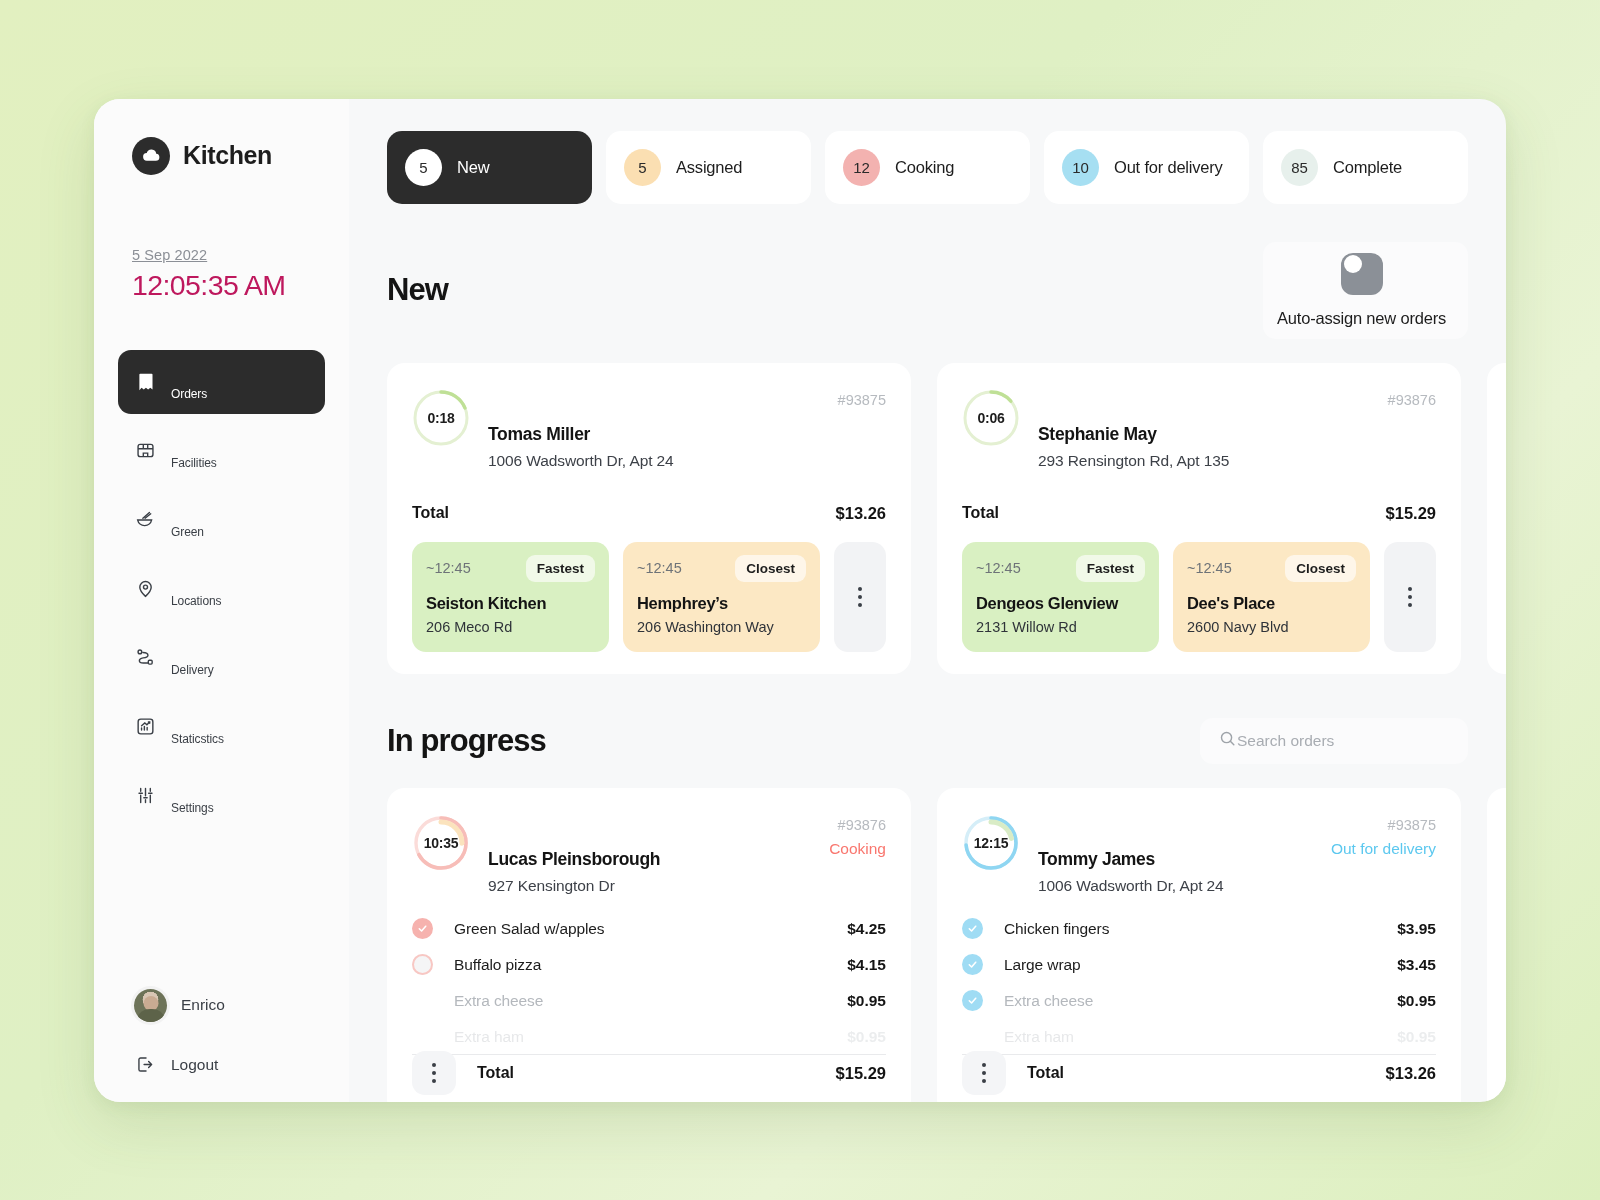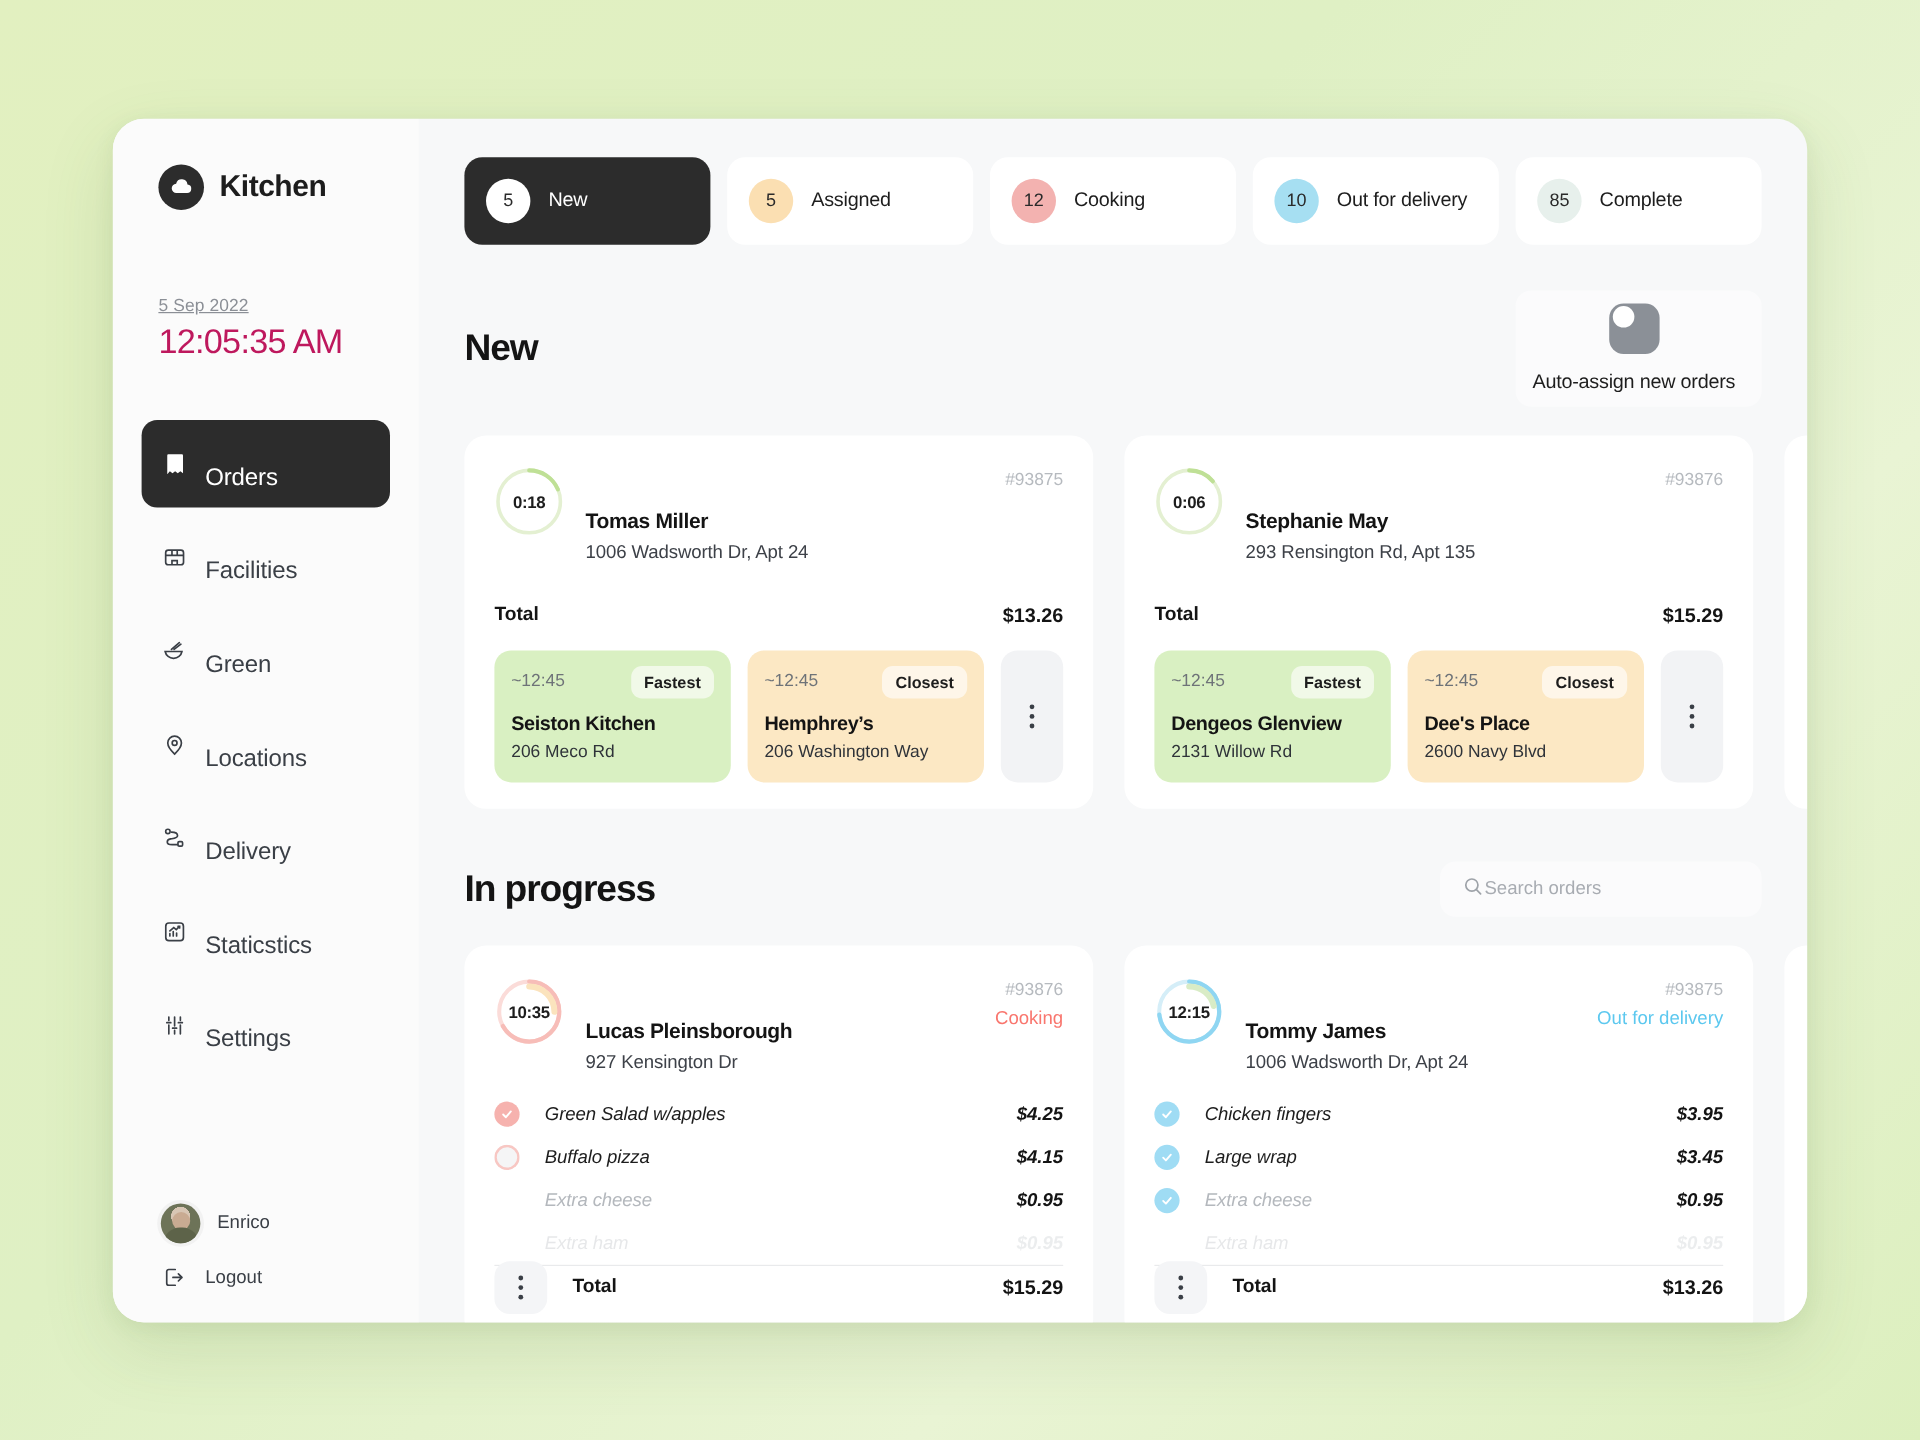--- a/index.html
+++ b/index.html
@@ -43,21 +43,21 @@
   .clock-date { font-size: 14.5px; color: #8b8f96; letter-spacing: .1px; text-decoration: underline; }
   .clock-time { font-size: 28.5px; color: #be185d; margin-top: 6px; letter-spacing: -.6px; }
 
   .nav { margin-top: 48px; display: flex; flex-direction: column; gap: 5px; margin-left: -14px; }
   .nav-item {
     display: flex; align-items: center; gap: 15px;
     padding: 13px 16px; border-radius: 13px;
     cursor: pointer;
     color: #3a3f46;
   }
-  .nav-item .nav-label { font-size: 20px; letter-spacing: -.1px; margin-top: 24px; }
+  .nav-item .nav-label { font-size: 12px; letter-spacing: -.1px; margin-top: 24px; }
   .nav-item.active { background: #2c2c2c; color: #ffffff; }
   .nav-icon { width: 22px; height: 22px; display: flex; align-items: center; justify-content: center; flex: 0 0 22px; }
   .nav-icon svg { display: block; }
 
   .nav-spacer { flex: 1 1 auto; }
 
   .user-row { display: flex; align-items: center; gap: 14px; margin-left: -14px; padding: 0 16px; }
   .avatar {
     width: 33px; height: 33px; border-radius: 50%;
     background: radial-gradient(circle at 50% 32%, #d8c6b4 0 28%, #6d7358 29% 100%);
@@ -69,21 +69,21 @@
     width: 15px; height: 15px; transform: translateX(-50%);
     border-radius: 50%; background: #c9ab92;
   }
   .avatar::before {
     content: ""; position: absolute; left: 50%; top: 62%;
     width: 30px; height: 22px; transform: translateX(-50%);
     border-radius: 14px 14px 0 0; background: #5d6349; z-index: 2;
   }
   .user-name { font-size: 15.5px; color: #3a3f46; }
 
-  .logout-row { display: flex; align-items: center; gap: 15px; margin-top: 18px; margin-left: -14px; padding: 0 16px; cursor: pointer; }
+  .logout-row { display: flex; align-items: center; gap: 15px; margin-top: 32px; margin-left: -14px; padding: 0 16px; cursor: pointer; }
   .logout-label { font-size: 15.5px; color: #3a3f46; }
 
   
   .main {
     flex: 1 1 auto; position: relative;
     padding: 32px 0 0 38px;
     overflow: hidden;
   }
 
   
@@ -180,21 +180,21 @@
   .kitchen-name { font-size: 16.5px; font-weight: bold; color: #141414; margin-top: 12px; letter-spacing: -.3px; white-space: nowrap; }
   .kitchen-addr { font-size: 14.5px; color: #2f3339; margin-top: 6px; }
   .more-btn {
     width: 52px; flex: 0 0 52px; border-radius: 14px; background: #f2f3f5;
     display: flex; align-items: center; justify-content: center; cursor: pointer;
   }
   .dots { display: flex; flex-direction: column; gap: 4px; }
   .dots i { width: 4px; height: 4px; border-radius: 50%; background: #3a3f46; display: block; }
 
   
-  .items { margin-top: 16px; position: relative; font-style: italic; }
+  .items { margin-top: 16px; position: relative; }
   .item-row {
     display: flex; align-items: center; gap: 21px;
     height: 36px;
   }
   .check {
     width: 21px; height: 21px; border-radius: 50%; flex: 0 0 21px;
     display: flex; align-items: center; justify-content: center;
   }
   .check.pink { background: #f6b2ae; }
   .check.blue { background: #9fdcf4; }

